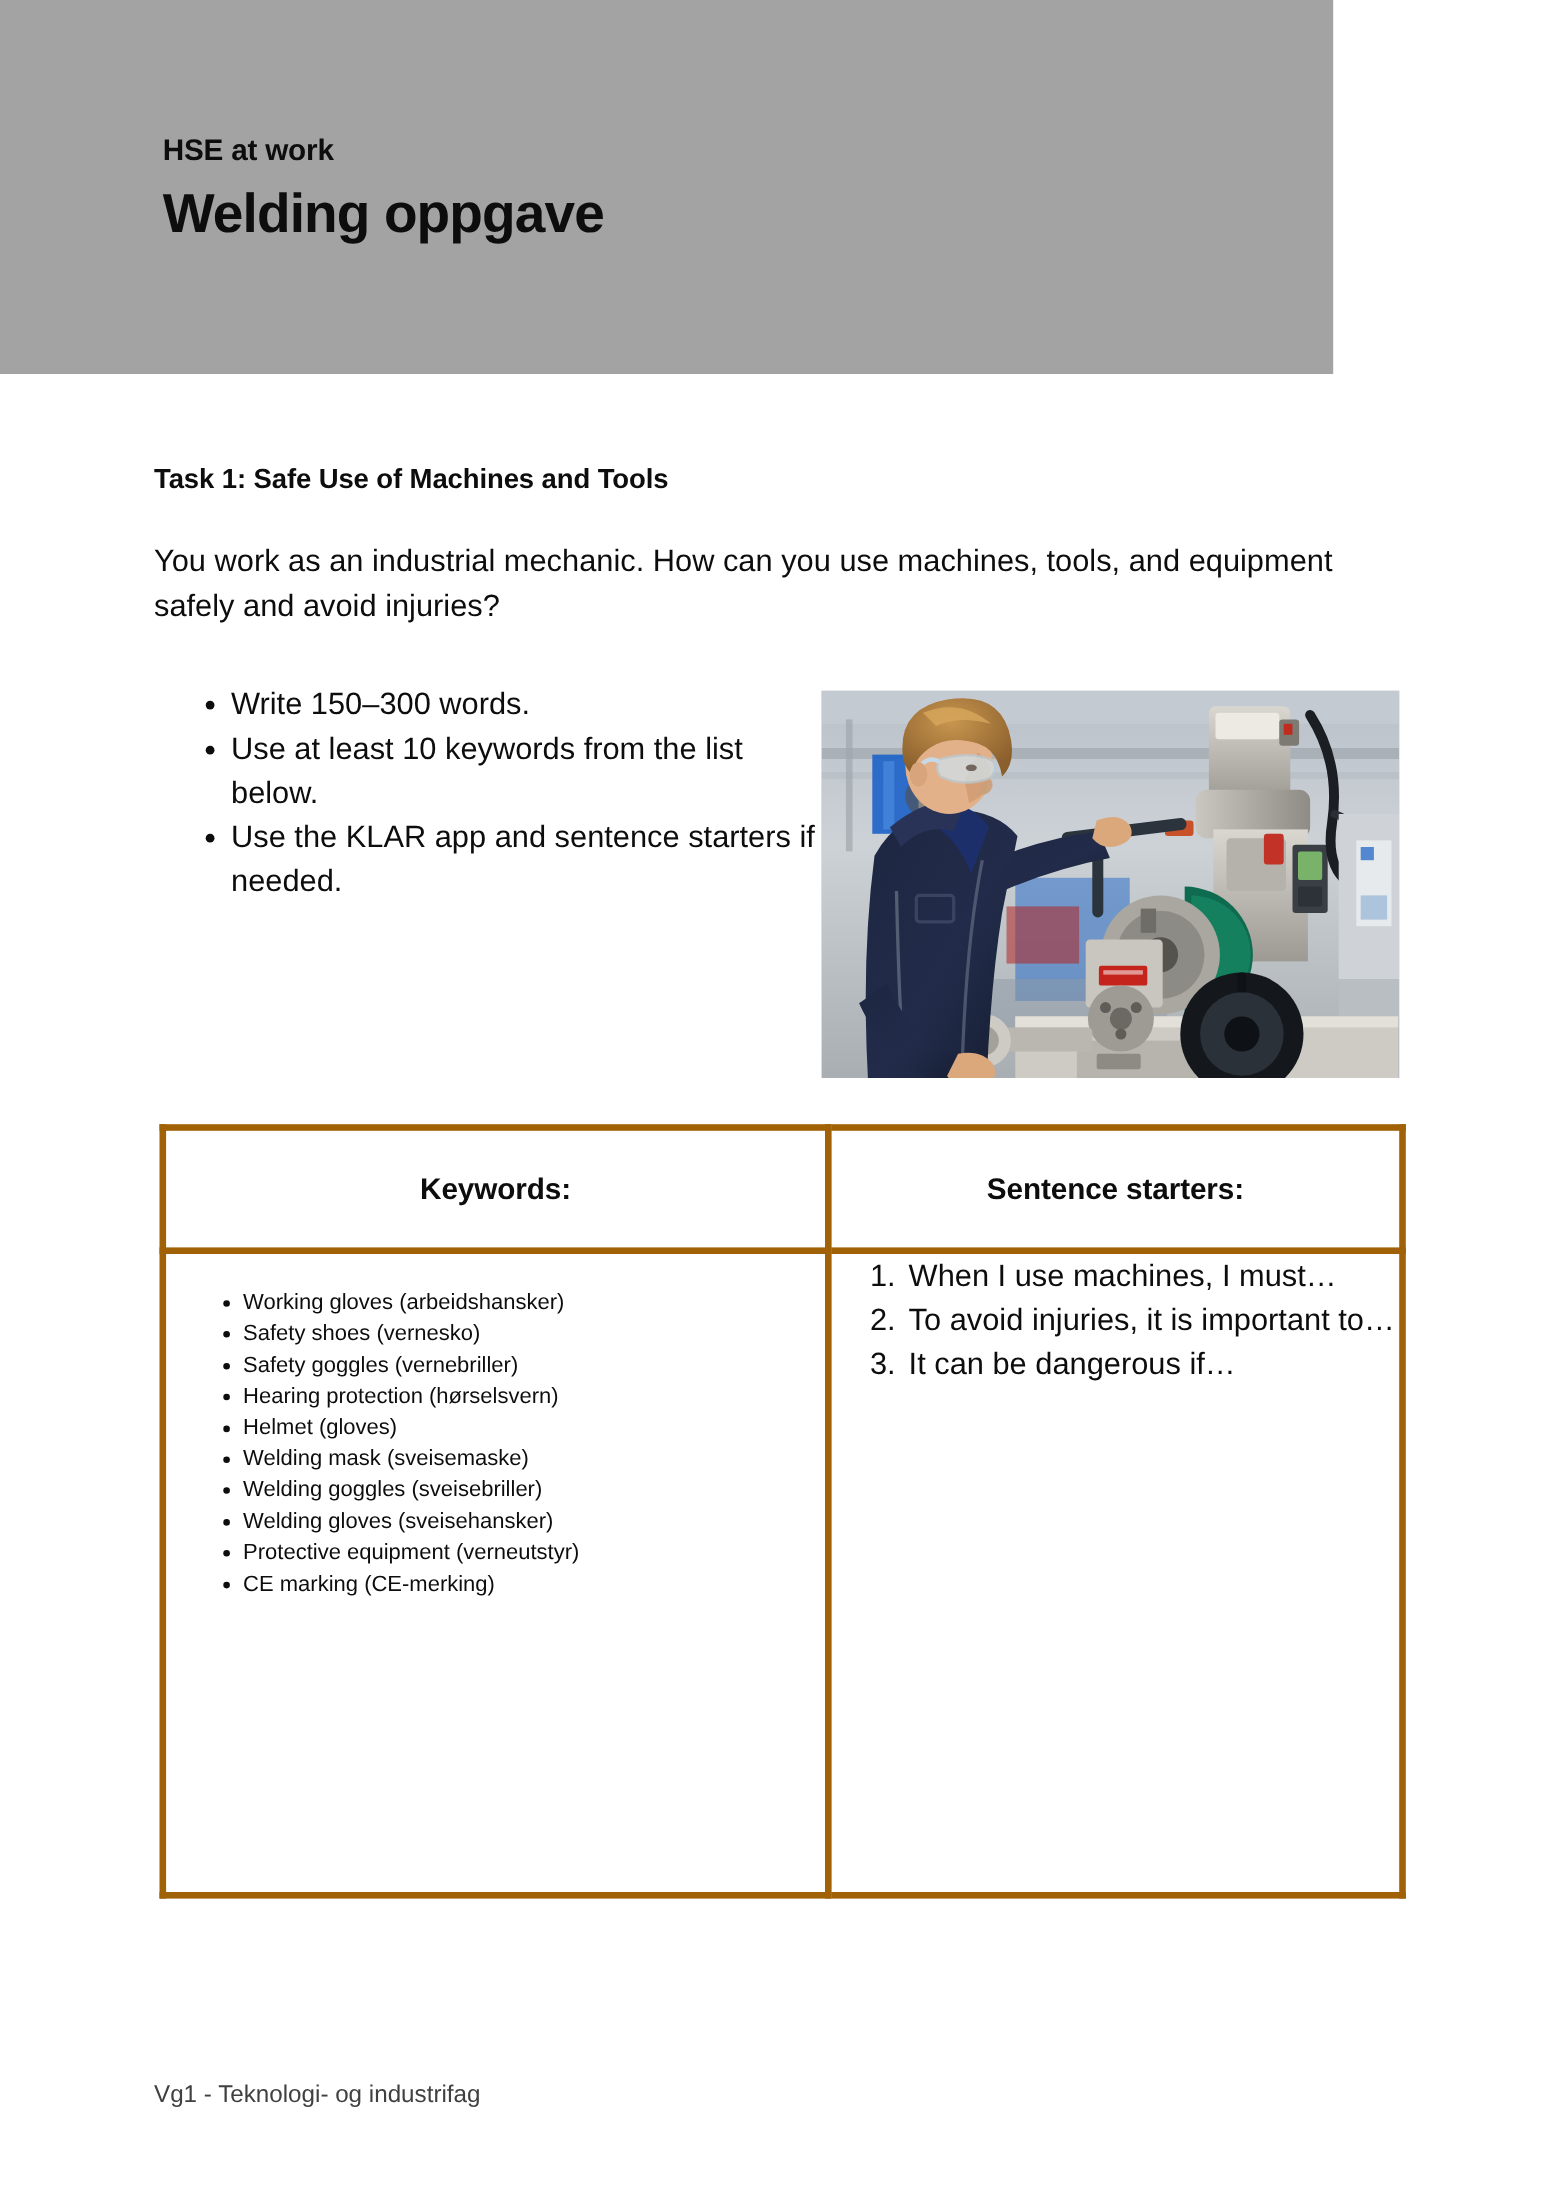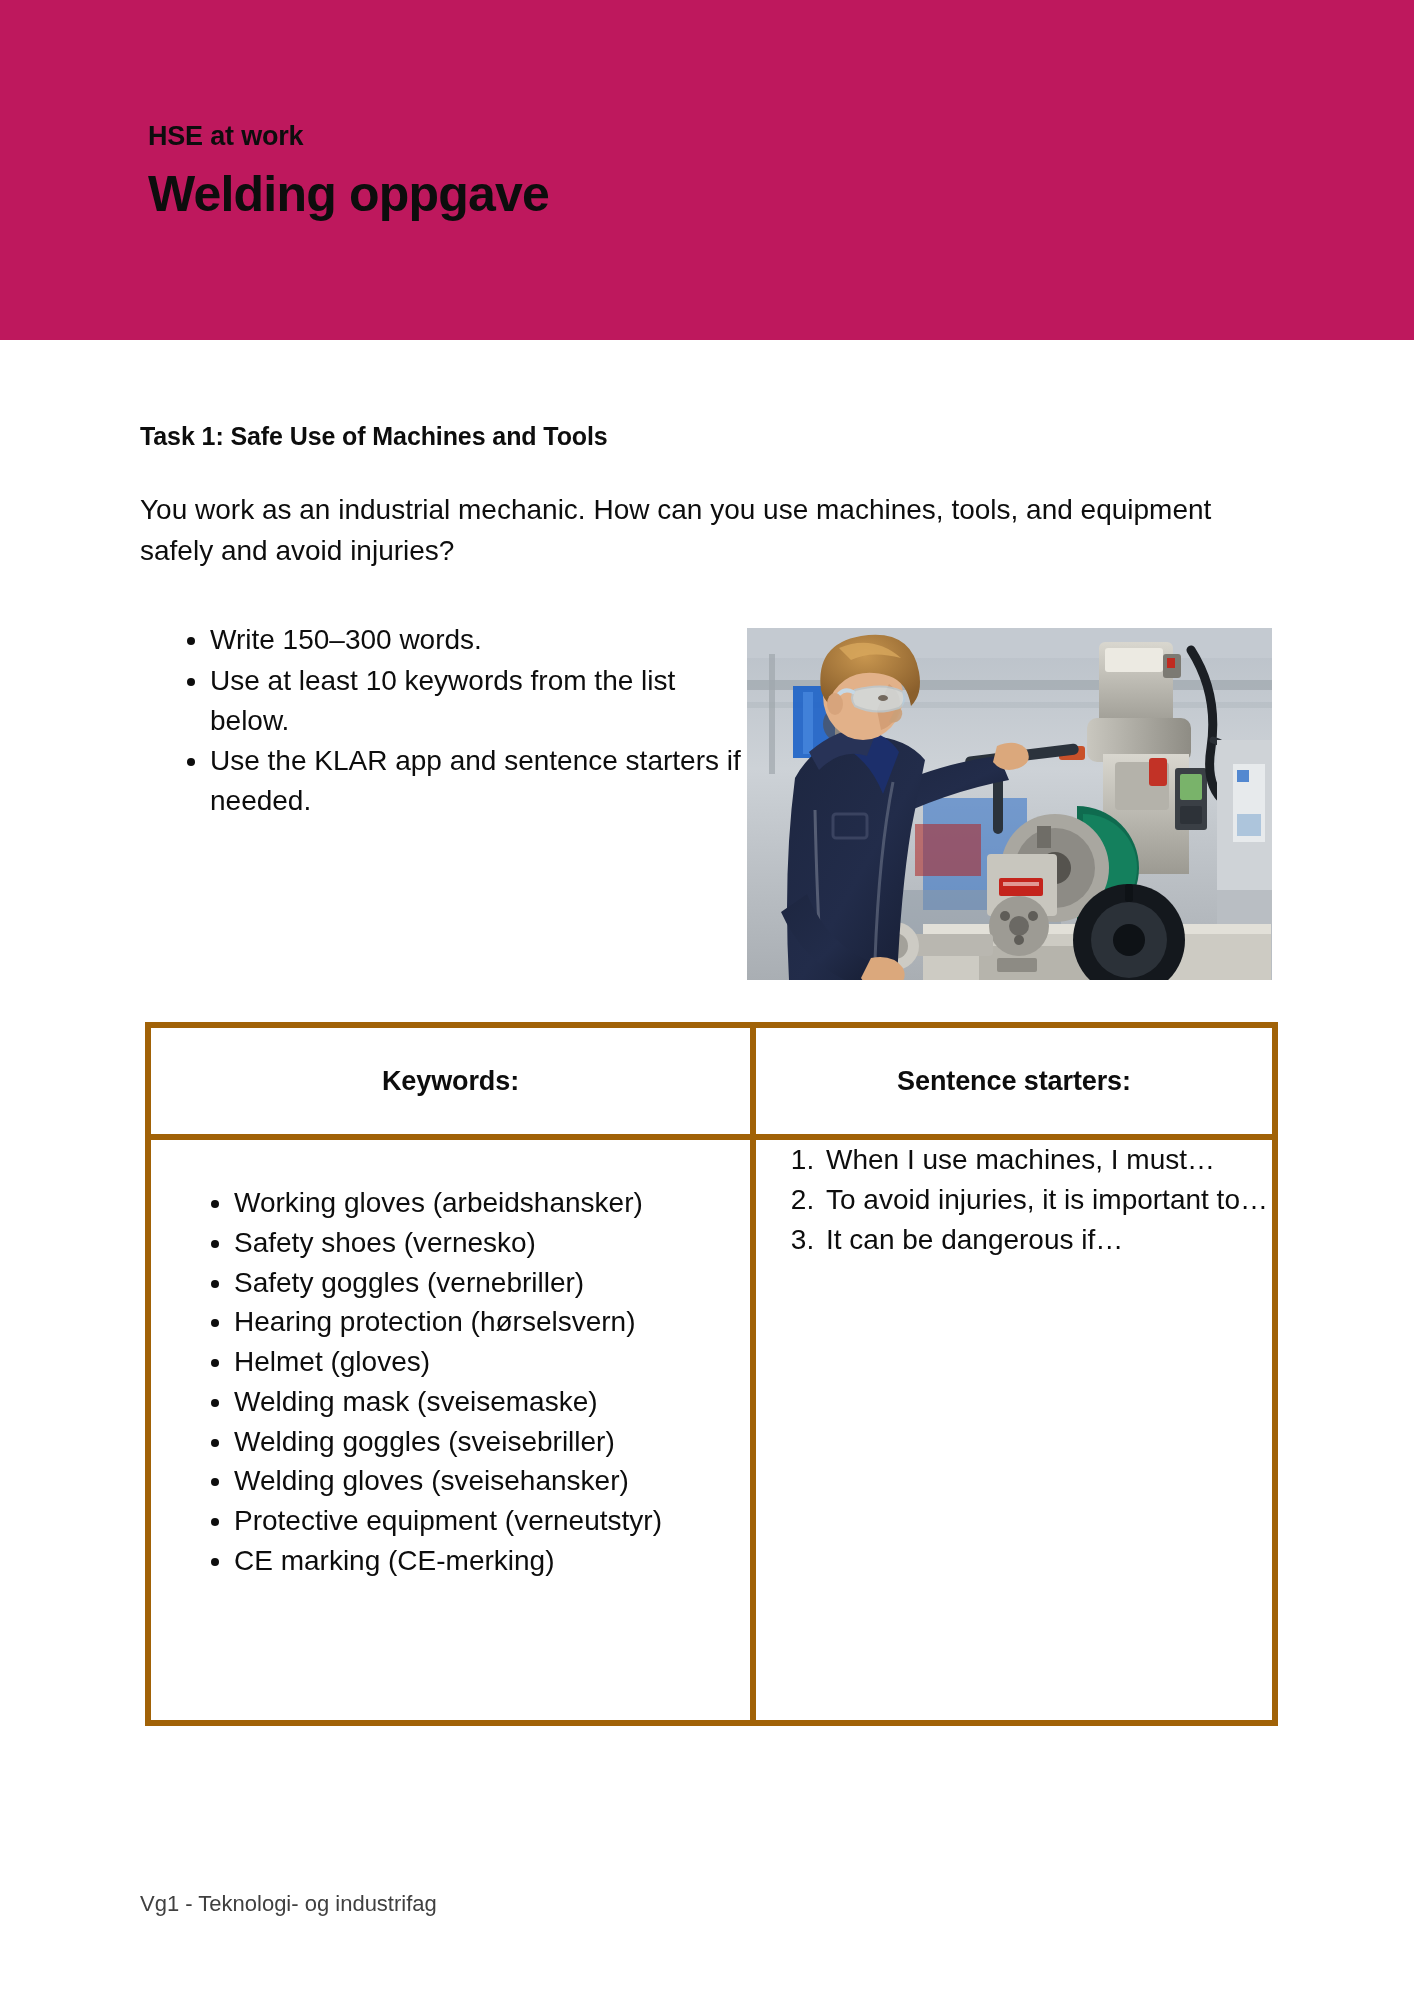--- a/index.html
+++ b/index.html
@@ -13,23 +13,23 @@
     position: relative;
     font-family: "Liberation Sans", sans-serif;
     color: #0d0d0d;
     overflow: hidden;
   }
 
   
   .header-band {
     position: absolute;
     left: 0; top: 0;
-    width: 1414px;
+    width: 1212px;
     height: 340px;
-    background: #be185d;
+    background: #a3a3a3;
   }
   .header-text {
     position: absolute;
     left: 148px;
     top: 120px;
   }
   .eyebrow {
     font-size: 27px;
     font-weight: 700;
     letter-spacing: -0.2px;
@@ -143,24 +143,24 @@
     text-align: center;
     vertical-align: middle;
     font-size: 27px;
     font-weight: 700;
     letter-spacing: -0.1px;
   }
 
   .cell-body { padding: 26px 18px 30px 18px; min-height: 580px; }
 
   ul.kw-list {
-    margin: 17px;
+    margin: 4px;
     padding: 0 0 0 48px;
     list-style: disc;
-    font-size: 28px;
+    font-size: 20px;
     line-height: 1.42;
   }
   ul.kw-list li { margin-bottom: 0px; }
 
   .starter-cell { vertical-align: middle; }
   ol.starter-list {
     margin: 0;
     padding: 0 0 0 66px;
     list-style: decimal;
     font-size: 28px;

